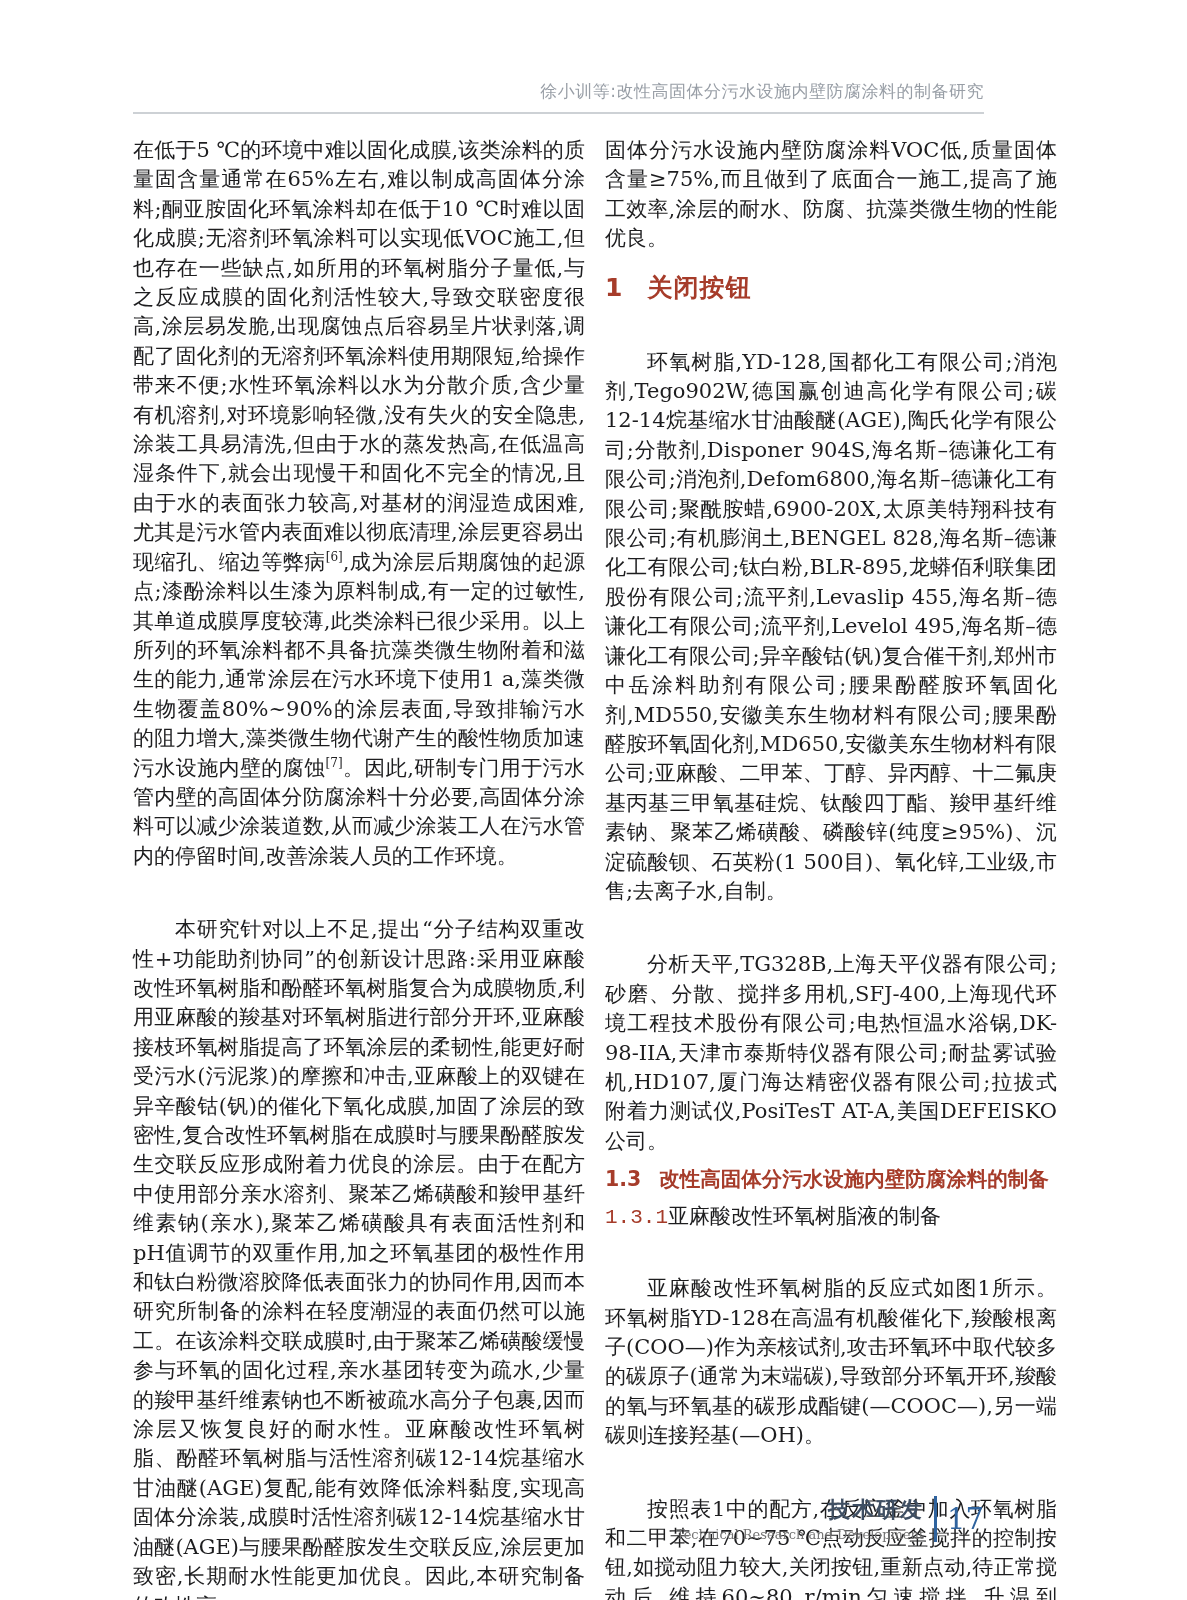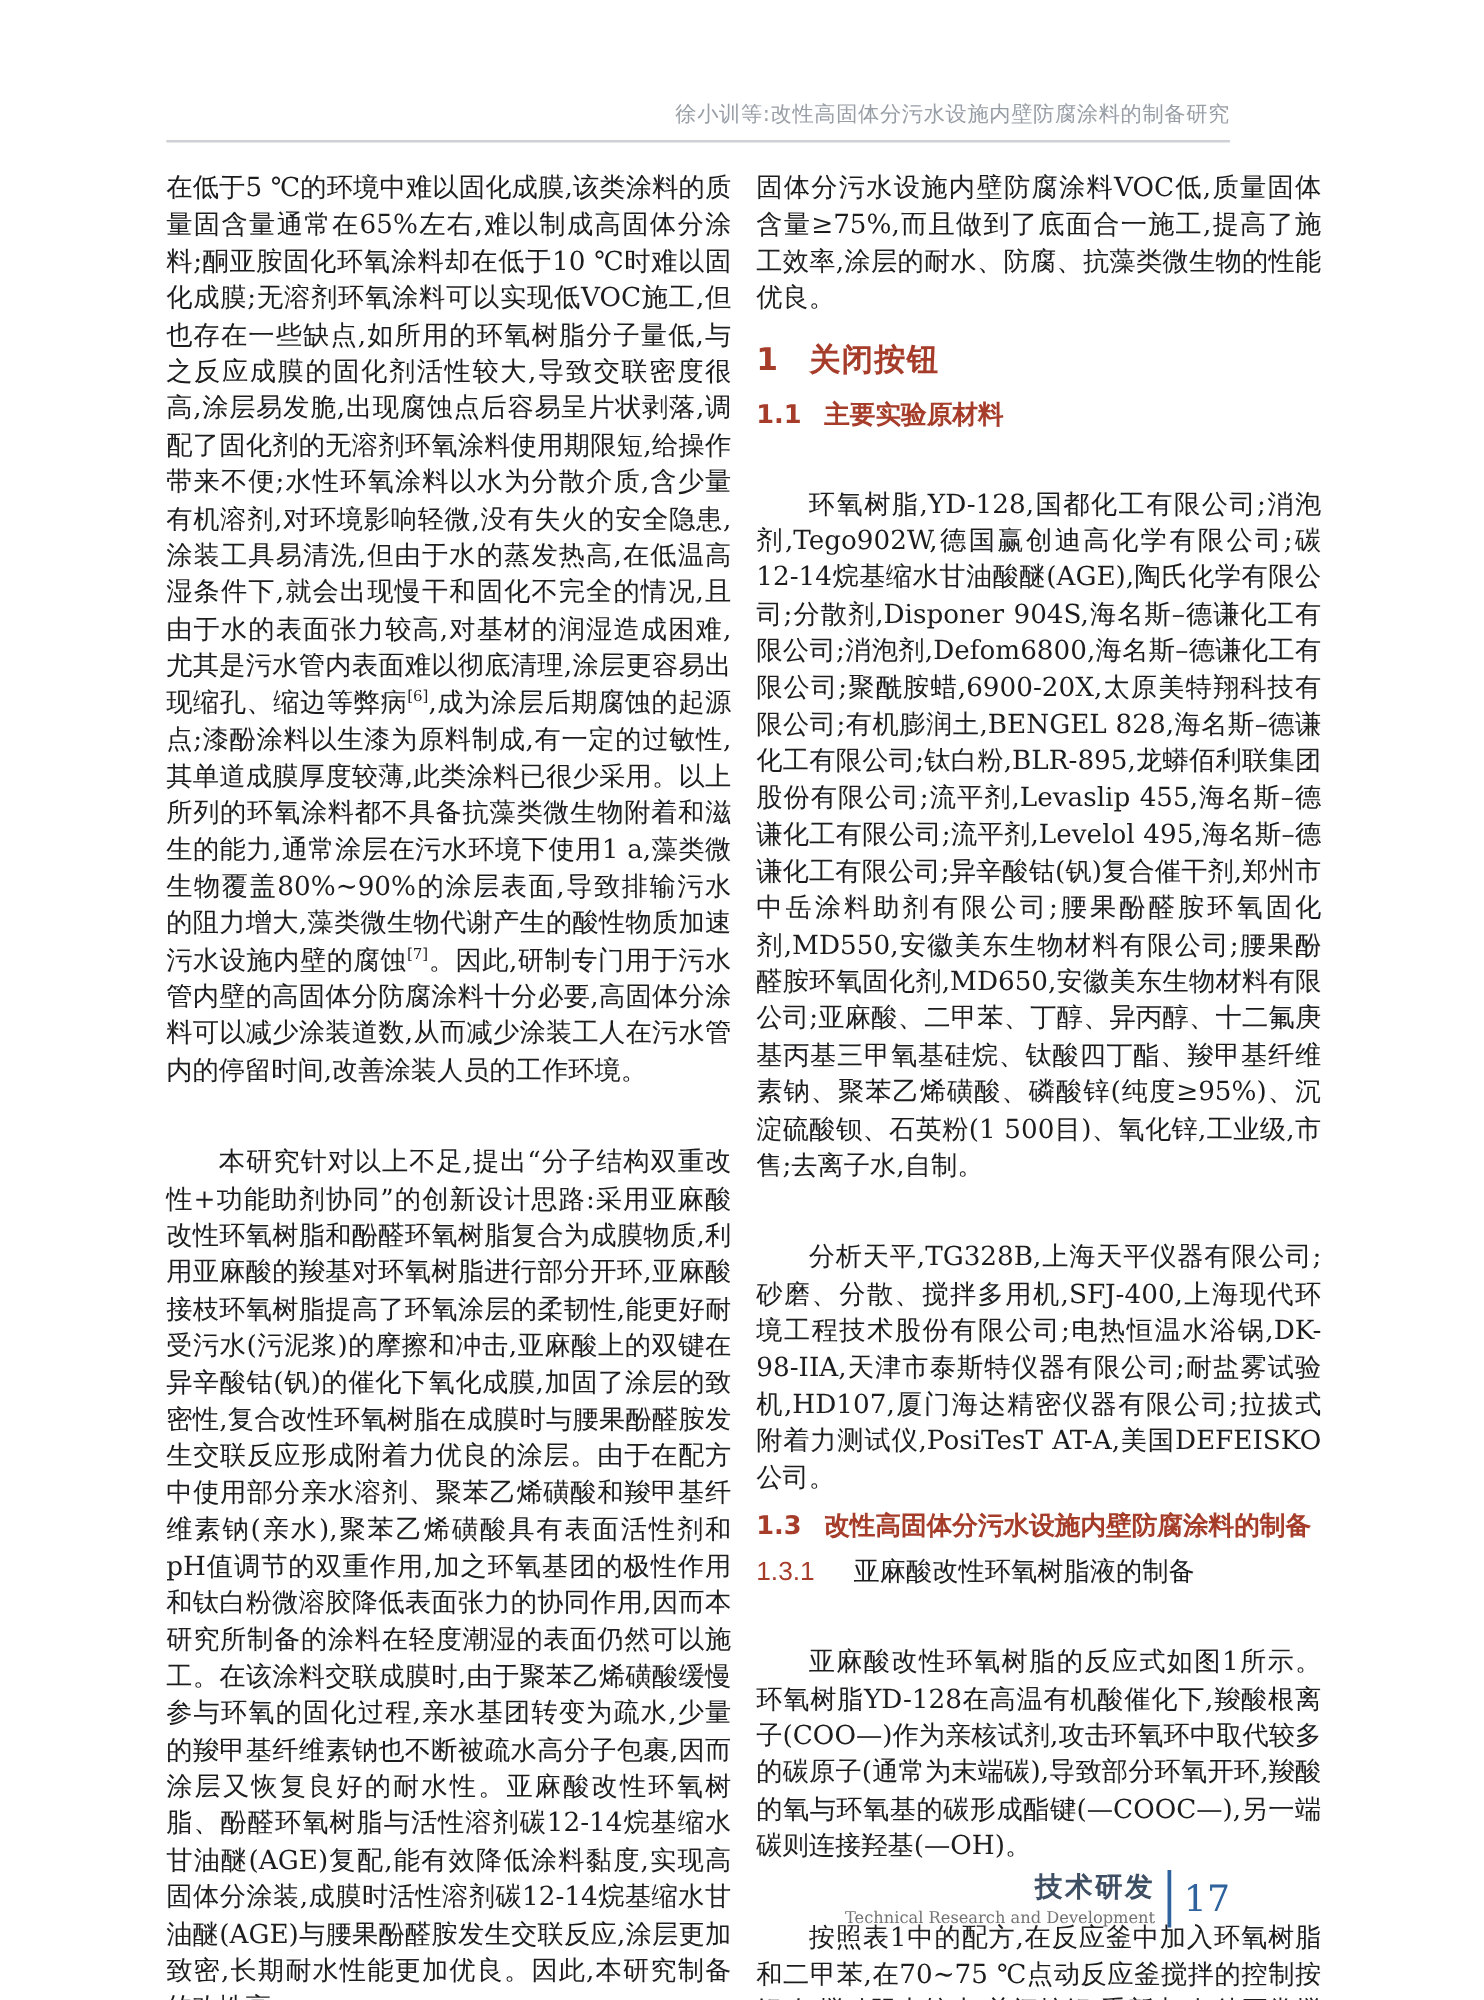--- a/index.html
+++ b/index.html
@@ -38,22 +38,22 @@
     font-family:"DejaVu Sans","Liberation Sans",sans-serif;
     color:var(--heading-red,#a63c2a);font-size:20.5px;font-weight:bold;
     margin:9px 0 9px 0;
   }
   h3.subsec .num{margin-right:18px;}
   h4.subsubsec{
     font-size:21px;font-weight:normal;margin:7px 0 7px 0;
     font-family:"DejaVu Serif","Liberation Serif",serif;color:#1d1d1f;
   }
   h4.subsubsec .num{
-    font-family:Liberation Sans, sans-serif;
-    color:var(--heading-red,#a63c2a);margin-right:31px;
+    font-family:Liberation Mono, monospace;
+    color:var(--heading-red,#a63c2a);margin-right:0;
   }
   .footer{
     position:absolute;right:130px;bottom:58px;
     display:flex;align-items:center;gap:10px;
   }
   .footer-text{text-align:right;}
   .footer-cn{
     font-family:"DejaVu Sans","Liberation Sans",sans-serif;font-weight:bold;
     font-size:22px;color:var(--footer-dark,#3f4f63);letter-spacing:2px;
   }
@@ -80,21 +80,20 @@
     <div class="col">
       <p class="body"><span>在低于5 ℃的环境中难以固化成膜,该类涂料的质量固含量通常在65%左右,难以制成高固体分涂料;酮亚胺固化环氧涂料却在低于10 ℃时难以固化成膜;无溶剂环氧涂料可以实现低VOC施工,但也存在一些缺点,如所用的环氧树脂分子量低,与之反应成膜的固化剂活性较大,导致交联密度很高,涂层易发脆,出现腐蚀点后容易呈片状剥落,调配了固化剂的无溶剂环氧涂料使用期限短,给操作带来不便;水性环氧涂料以水为分散介质,含少量有机溶剂,对环境影响轻微,没有失火的安全隐患,涂装工具易清洗,但由于水的蒸发热高,在低温高湿条件下,就会出现慢干和固化不完全的情况,且由于水的表面张力较高,对基材的润湿造成困难,尤其是污水管内表面难以彻底清理,涂层更容易出现缩孔、缩边等弊病</span><sup class="ref">[6]</sup><span>,成为涂层后期腐蚀的起源点;漆酚涂料以生漆为原料制成,有一定的过敏性,其单道成膜厚度较薄,此类涂料已很少采用。以上所列的环氧涂料都不具备抗藻类微生物附着和滋生的能力,通常涂层在污水环境下使用1 a,藻类微生物覆盖80%~90%的涂层表面,导致排输污水的阻力增大,藻类微生物代谢产生的酸性物质加速污水设施内壁的腐蚀</span><sup class="ref">[7]</sup><span>。因此,研制专门用于污水管内壁的高固体分防腐涂料十分必要,高固体分涂料可以减少涂装道数,从而减少涂装工人在污水管内的停留时间,改善涂装人员的工作环境。</span></p>
       <p class="body indent">本研究针对以上不足,提出“分子结构双重改性+功能助剂协同”的创新设计思路:采用亚麻酸改性环氧树脂和酚醛环氧树脂复合为成膜物质,利用亚麻酸的羧基对环氧树脂进行部分开环,亚麻酸接枝环氧树脂提高了环氧涂层的柔韧性,能更好耐受污水(污泥浆)的摩擦和冲击,亚麻酸上的双键在异辛酸钴(钒)的催化下氧化成膜,加固了涂层的致密性,复合改性环氧树脂在成膜时与腰果酚醛胺发生交联反应形成附着力优良的涂层。由于在配方中使用部分亲水溶剂、聚苯乙烯磺酸和羧甲基纤维素钠(亲水),聚苯乙烯磺酸具有表面活性剂和pH值调节的双重作用,加之环氧基团的极性作用和钛白粉微溶胶降低表面张力的协同作用,因而本研究所制备的涂料在轻度潮湿的表面仍然可以施工。在该涂料交联成膜时,由于聚苯乙烯磺酸缓慢参与环氧的固化过程,亲水基团转变为疏水,少量的羧甲基纤维素钠也不断被疏水高分子包裹,因而涂层又恢复良好的耐水性。亚麻酸改性环氧树脂、酚醛环氧树脂与活性溶剂碳12-14烷基缩水甘油醚(AGE)复配,能有效降低涂料黏度,实现高固体分涂装,成膜时活性溶剂碳12-14烷基缩水甘油醚(AGE)与腰果酚醛胺发生交联反应,涂层更加致密,长期耐水性能更加优良。因此,本研究制备的改性高</p>
     </div>
 
     <div class="col">
       <p class="body">固体分污水设施内壁防腐涂料VOC低,质量固体含量≥75%,而且做到了底面合一施工,提高了施工效率,涂层的耐水、防腐、抗藻类微生物的性能优良。</p>
 
       <h2 class="sec"><span class="num">1</span><span>关闭按钮</span></h2>
 
-      <h3 class="subsec"><span class="num">1.1</span><span>主要实验原材料</span></h3>
       <p class="body indent">环氧树脂,YD-128,国都化工有限公司;消泡剂,Tego902W,德国赢创迪高化学有限公司;碳12-14烷基缩水甘油酸醚(AGE),陶氏化学有限公司;分散剂,Disponer 904S,海名斯–德谦化工有限公司;消泡剂,Defom6800,海名斯–德谦化工有限公司;聚酰胺蜡,6900-20X,太原美特翔科技有限公司;有机膨润土,BENGEL 828,海名斯–德谦化工有限公司;钛白粉,BLR-895,龙蟒佰利联集团股份有限公司;流平剂,Levaslip 455,海名斯–德谦化工有限公司;流平剂,Levelol 495,海名斯–德谦化工有限公司;异辛酸钴(钒)复合催干剂,郑州市中岳涂料助剂有限公司;腰果酚醛胺环氧固化剂,MD550,安徽美东生物材料有限公司;腰果酚醛胺环氧固化剂,MD650,安徽美东生物材料有限公司;亚麻酸、二甲苯、丁醇、异丙醇、十二氟庚基丙基三甲氧基硅烷、钛酸四丁酯、羧甲基纤维素钠、聚苯乙烯磺酸、磷酸锌(纯度≥95%)、沉淀硫酸钡、石英粉(1 500目)、氧化锌,工业级,市售;去离子水,自制。</p>
 
       <p class="body indent">分析天平,TG328B,上海天平仪器有限公司;砂磨、分散、搅拌多用机,SFJ-400,上海现代环境工程技术股份有限公司;电热恒温水浴锅,DK-98-IIA,天津市泰斯特仪器有限公司;耐盐雾试验机,HD107,厦门海达精密仪器有限公司;拉拔式附着力测试仪,PosiTesT AT-A,美国DEFEISKO公司。</p>
 
       <h3 class="subsec"><span class="num">1.3</span><span>改性高固体分污水设施内壁防腐涂料的制备</span></h3>
 
       <h4 class="subsubsec"><span class="num">1.3.1</span><span>亚麻酸改性环氧树脂液的制备</span></h4>
       <p class="body indent">亚麻酸改性环氧树脂的反应式如图1所示。环氧树脂YD-128在高温有机酸催化下,羧酸根离子(COO—)作为亲核试剂,攻击环氧环中取代较多的碳原子(通常为末端碳),导致部分环氧开环,羧酸的氧与环氧基的碳形成酯键(—COOC—),另一端碳则连接羟基(—OH)。</p>
       <p class="body indent">按照表1中的配方,在反应釜中加入环氧树脂和二甲苯,在70~75 ℃点动反应釜搅拌的控制按钮,如搅动阻力较大,关闭按钮,重新点动,待正常搅动后,维持60~80 r/min匀速搅拌,升温到 140~145 ℃,慢慢加入亚麻酸;继续保持以上速度搅拌,升温至(170±2)℃在维持回流2 h后检测酸价,直至酸价≤3 mg KOH/g,出料(不合格则继续维持回流),用混合溶</p>
     </div>

